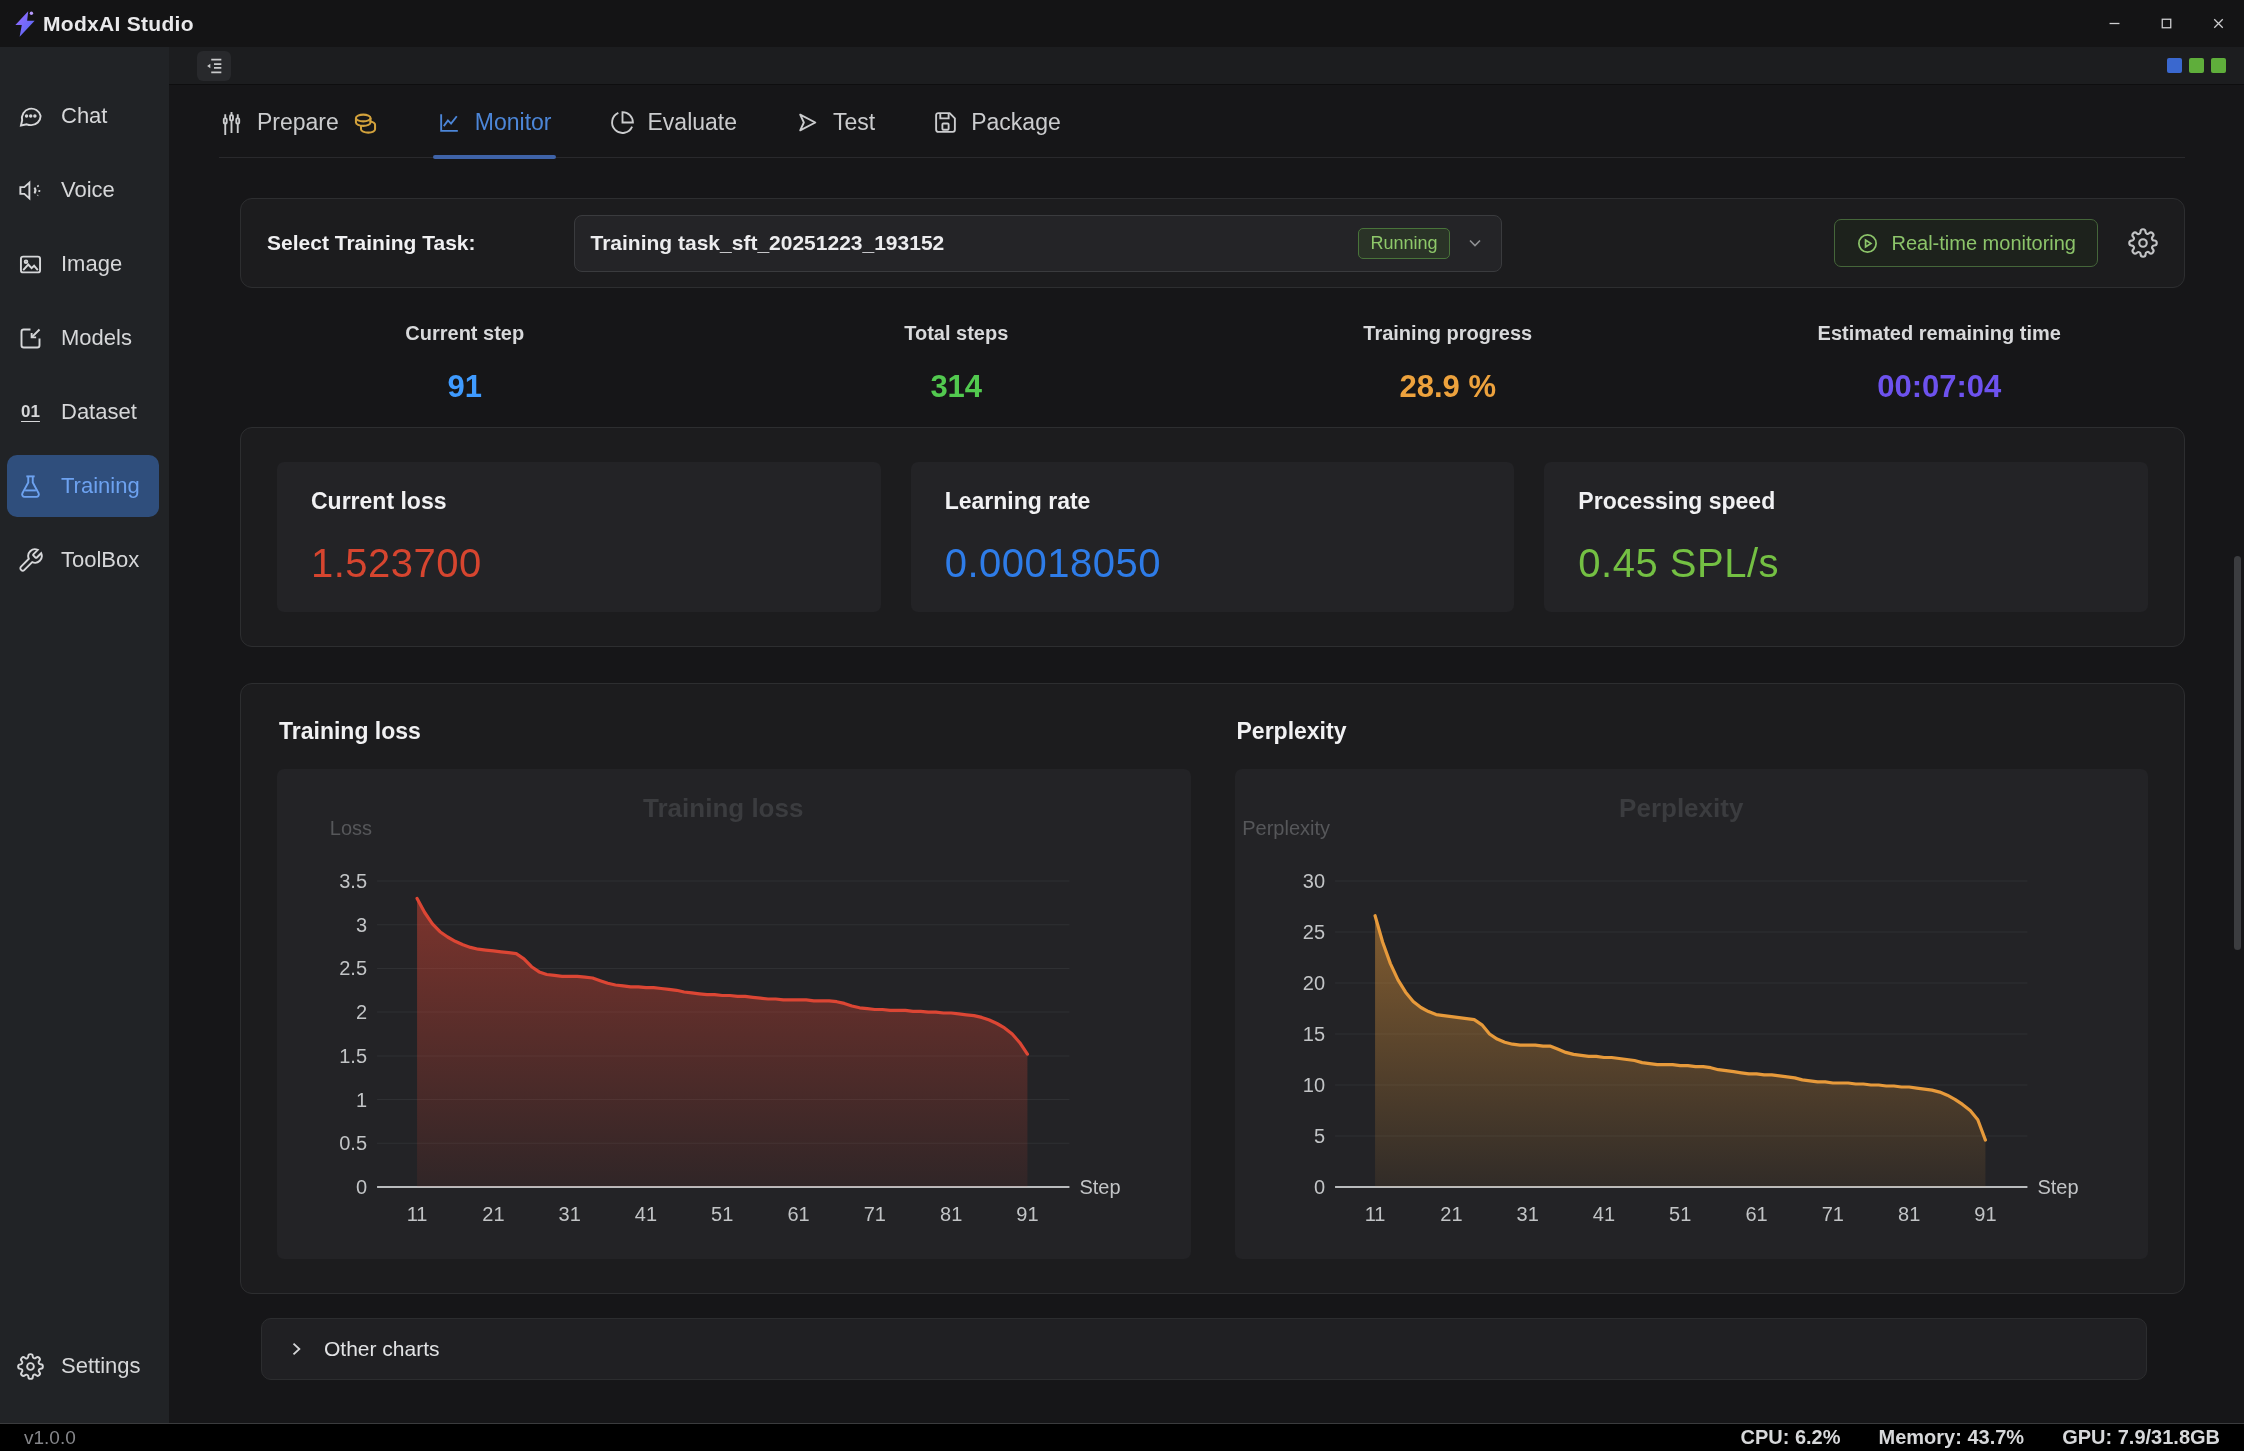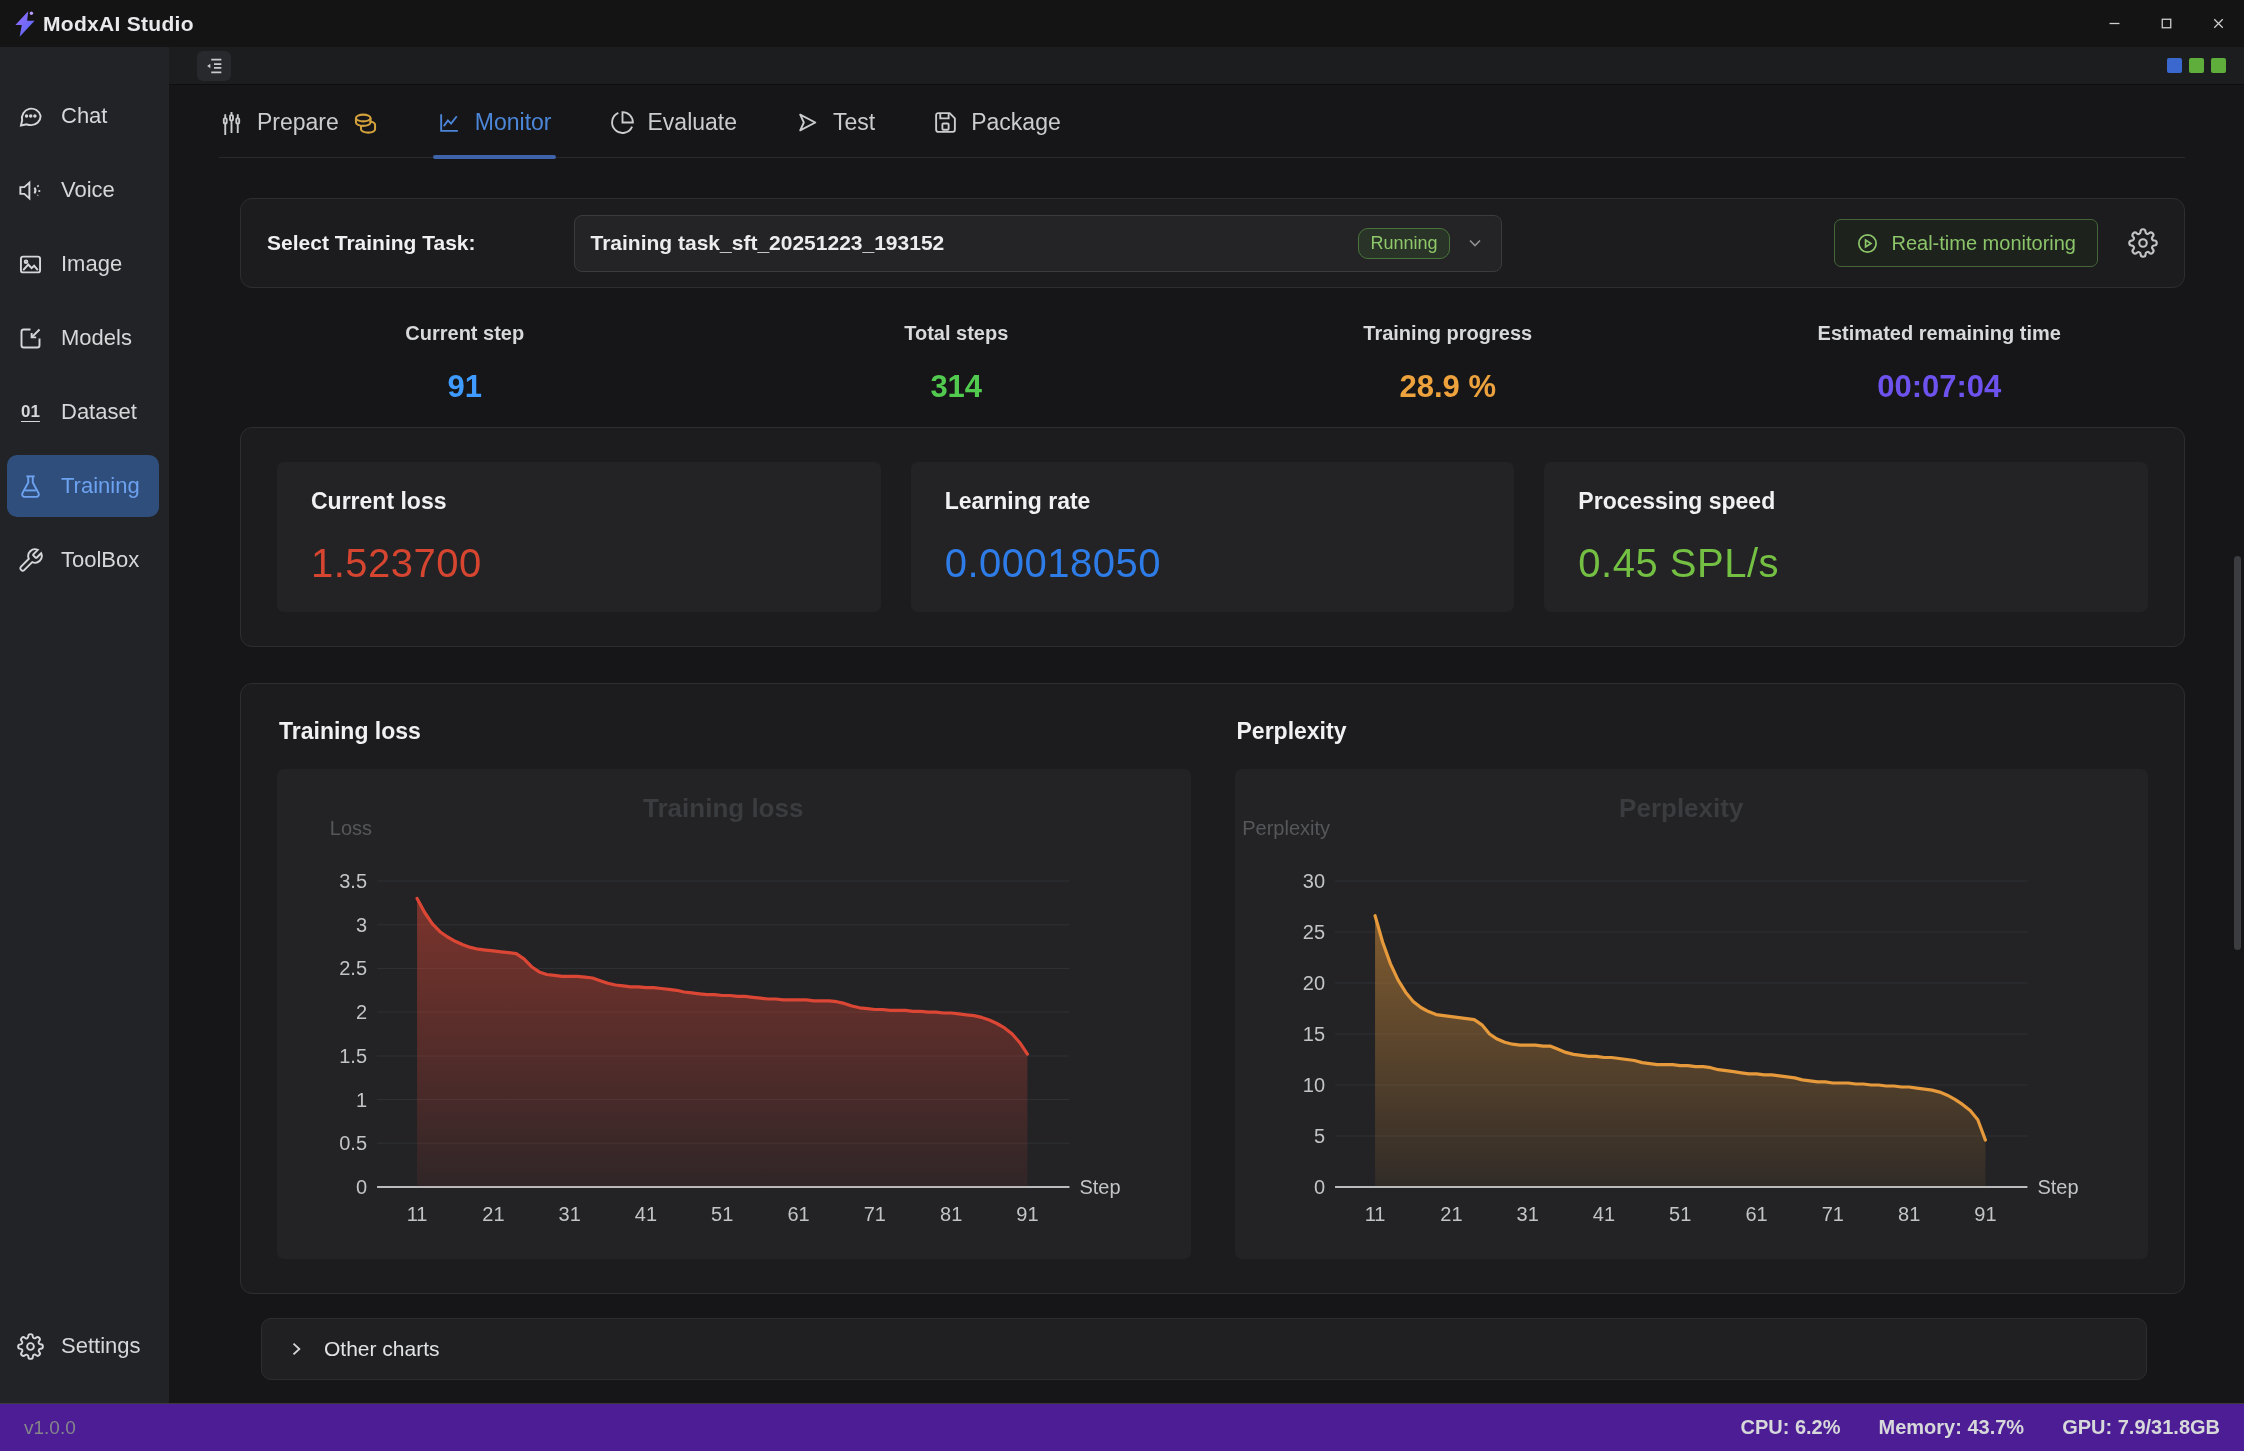--- a/index.html
+++ b/index.html
@@ -50,21 +50,21 @@
   
   .panel { margin-left:21px; background:#1c1c1e; border:1px solid #2d2e30; border-radius:12px; }
 
   .task-panel { margin-top:40px; height:90px; display:flex; align-items:center; padding:0 26px; }
   .task-label { font-size:21px; font-weight:700; color:#f0f0f2; }
   .task-select { margin-left:98px; width:928px; height:57px; background:#242427; border:1px solid #3a3b3e; border-radius:8px;
                  display:flex; align-items:center; padding:0 16px; }
   .task-name { font-size:21px; font-weight:600; color:#ececee; }
   .task-right { margin-left:auto; display:flex; align-items:center; gap:15px; }
   .badge { font-size:18px; color:#8ec86a; border:1px solid #49743а; border:1px solid #49743a; background:rgba(74,122,46,.18);
-           padding:4px 11px; border-radius:10px; }
+           padding:4px 11px; border-radius:5px; }
   .chev { width:20px; height:20px; stroke:#8f9092; fill:none; stroke-width:2; }
   .monitor-btn { margin-left:auto; height:48px; display:flex; align-items:center; gap:12px; padding:0 21px;
                  border:1px solid #45663a; border-radius:7px; color:#8cc46a; font-size:20px; background:#1d221c; }
   .monitor-btn svg { width:23px; height:23px; stroke:#8cc46a; fill:none; stroke-width:1.8; }
   .gear-lg { width:30px; height:30px; margin-left:30px; stroke:#c2c3c5; fill:none; stroke-width:1.7; }
 
   
   .stats { display:flex; margin-top:34px; }
   .stat { flex:1 1 0; text-align:center; }
   .stat .lbl { font-size:20px; font-weight:600; color:#d8d9db; }
@@ -85,21 +85,21 @@
   .plot text.ghost-title { fill:#3b3c3f; font-size:26px; font-weight:700; font-family:"Liberation Sans",sans-serif; }
   .plot text.axis-name { fill:#56575a; font-size:20px; font-family:"Liberation Sans",sans-serif; }
 
   
   .other-panel { margin:24px 38px 0 42px; height:62px; background:#202023; border:1px solid #2c2d2f; border-radius:10px;
                  display:flex; align-items:center; padding:0 24px; gap:18px; }
   .other-panel svg { width:20px; height:20px; stroke:#d5d6d8; fill:none; stroke-width:2.2; }
   .other-label { font-size:21px; color:#e2e3e5; }
 
   
-  .statusbar { height:48px; flex:0 0 auto; background:#4c1d95; border-top:1px solid #3a3b3d; display:flex; align-items:center; padding:0 24px; }
+  .statusbar { height:28px; flex:0 0 auto; background:#000000; border-top:1px solid #3a3b3d; display:flex; align-items:center; padding:0 24px; }
   .ver { font-size:19px; color:#85868a; }
   .sys { margin-left:auto; display:flex; gap:38px; font-size:20px; font-weight:700; color:#d7d8da; }
 
   .scroll-thumb { position:absolute; right:3px; top:556px; width:7px; height:394px; background:#3c3d40; border-radius:4px; }
 </style>
 </head>
 <body>
 
 <div class="app">
 

